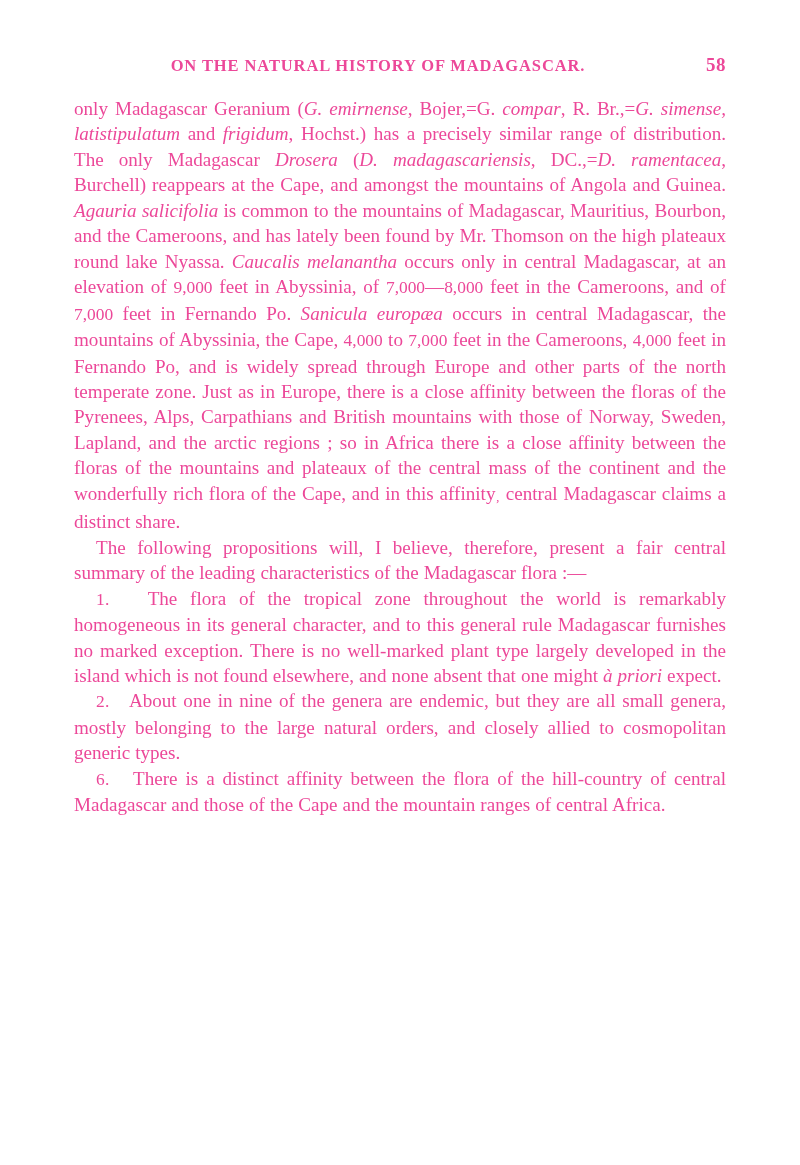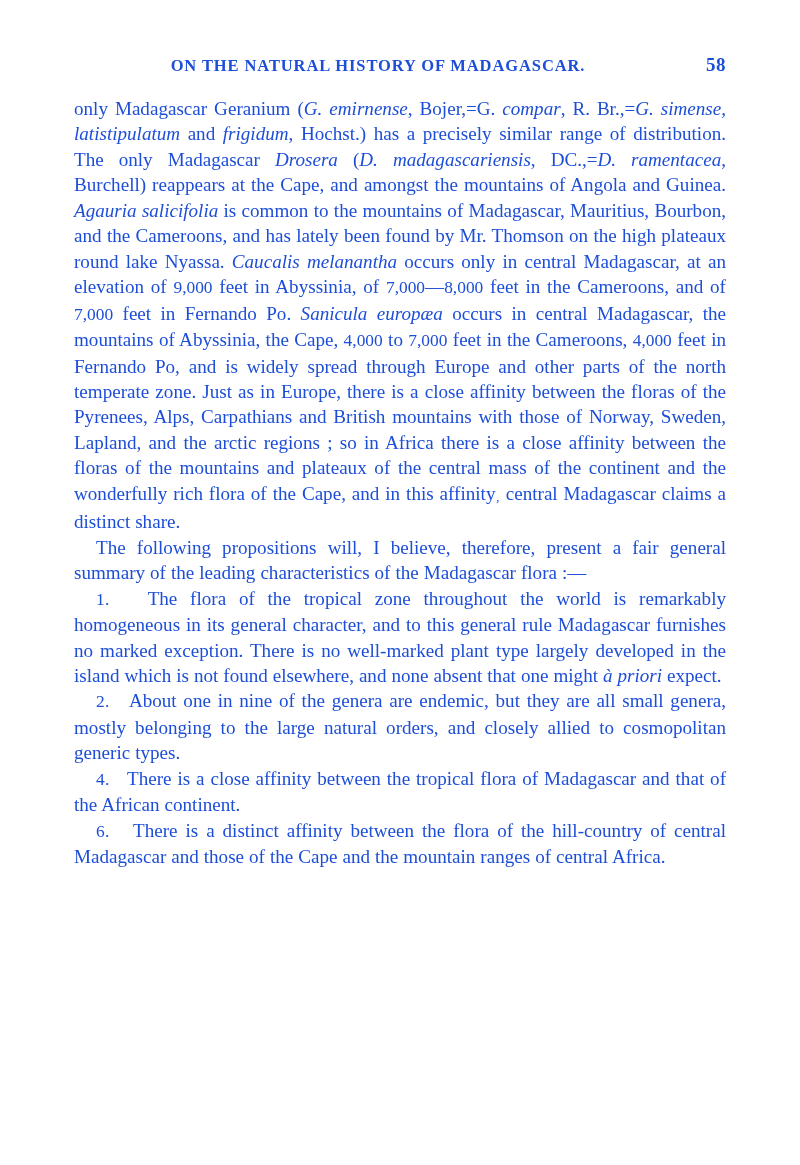--- a/index.html
+++ b/index.html
@@ -7,21 +7,21 @@
     padding: 0;
     background: #ffffff;
   }
   .page {
     position: relative;
     width: 800px;
     height: 1165px;
     background: #ffffff;
     overflow: hidden;
     font-family: "Liberation Serif", "DejaVu Serif", serif;
-    color: #1d4ed8;
+    color: #ec4899;
   }
   .content {
     position: absolute;
     left: 74px;
     top: 56px;
     width: 652px;
   }
 
   
   .running-head {
@@ -92,26 +92,25 @@
 <div class="page">
   <div class="content">
 
     <div class="running-head">
       <div class="head-title">ON THE NATURAL HISTORY OF MADAGASCAR.</div>
       <div class="head-folio">58</div>
     </div>
 
     <p class="para flush"><span>only Madagascar Geranium (</span><i>G. emirnense</i><span>, Bojer,=G. </span><i>compar</i><span>, R. Br.,=</span><i>G. simense, latistipulatum</i><span> and </span><i>frigidum</i><span>, Hochst.) has a precisely similar range of distribution. The only Madagascar </span><i>Drosera</i><span> (</span><i>D. madagascariensis</i><span>, DC.,=</span><i>D. ramentacea</i><span>, Burchell) reappears at the Cape, and amongst the mountains of Angola and Guinea. </span><i>Agauria salicifolia</i><span> is common to the mountains of Madagascar, Mauritius, Bourbon, and the Cameroons, and has lately been found by Mr. Thomson on the high plateaux round lake Nyassa. </span><i>Caucalis melanantha</i><span> occurs only in central Madagascar, at an elevation of </span><span class="num">9,000</span><span> feet in Abyssinia, of </span><span class="num">7,000</span><span>—</span><span class="num">8,000</span><span> feet in the Cameroons, and of </span><span class="num">7,000</span><span> feet in Fernando Po. </span><i>Sanicula europæa</i><span> occurs in central Madagascar, the mountains of Abyssinia, the Cape, </span><span class="num">4,000</span><span> to </span><span class="num">7,000</span><span> feet in the Cameroons, </span><span class="num">4,000</span><span> feet in Fernando Po, and is widely spread through Europe and other parts of the north temperate zone. Just as in Europe, there is a close affinity between the floras of the Pyrenees, Alps, Carpathians and British mountains with those of Norway, Sweden, Lapland, and the arctic regions ; so in Africa there is a close affinity between the floras of the mountains and plateaux of the central mass of the continent and the wonderfully rich flora of the Cape, and in this affinity</span><span class="artifact">‚</span><span> central Madagascar claims a distinct share.</span></p>
 
-    <p class="para indent">The following propositions will, I believe, therefore, present a fair general summary of the leading characteristics of the Madagascar flora :—</p>
+    <p class="para indent">The following propositions will, I believe, therefore, present a fair central summary of the leading characteristics of the Madagascar flora :—</p>
 
     <p class="para indent"><span class="item-no">1.</span>&nbsp;&nbsp; <span>The flora of the tropical zone throughout the world is remarkably homogeneous in its general character, and to this general rule Madagascar furnishes no marked exception. There is no well-marked plant type largely developed in the island which is not found elsewhere, and none absent that one might </span><i>à priori</i><span> expect.</span></p>
 
     <p class="para indent"><span class="item-no">2.</span>&nbsp;&nbsp; <span>About one in nine of the genera are endemic, but they are all small genera, mostly belonging to the large natural orders, and closely allied to cosmopolitan generic types.</span></p>
 
 
-    <p class="para indent"><span class="item-no">4.</span>&nbsp;&nbsp; <span>There is a close affinity between the tropical flora of Madagascar and that of the African continent.</span></p>
 
 
     <p class="para indent"><span class="item-no">6.</span>&nbsp;&nbsp; <span>There is a distinct affinity between the flora of the hill-country of central Madagascar and those of the Cape and the mountain ranges of central Africa.</span></p>
 
   </div>
 </div>
 
 </body></html>

